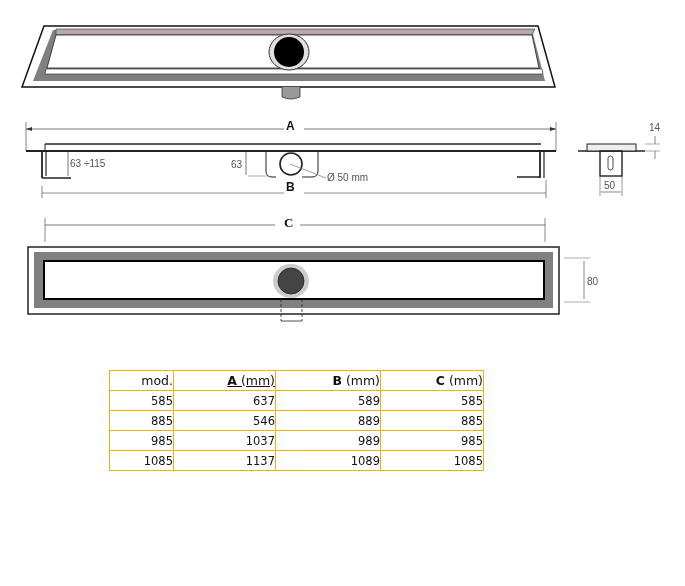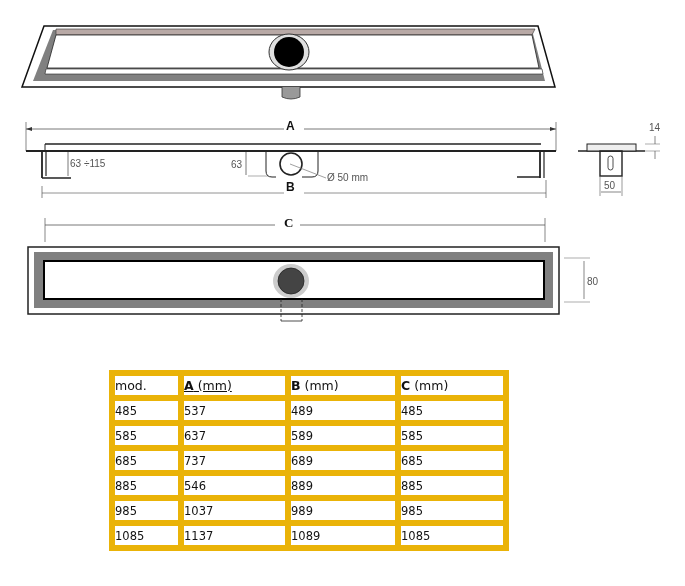--- a/index.html
+++ b/index.html
@@ -2,21 +2,21 @@
 <html><head>
 <meta charset="utf-8">
 <style>
   html,body{margin:0;padding:0;background:#fff;}
   body{width:685px;height:586px;position:relative;overflow:hidden;font-family:"Liberation Sans",sans-serif;}
   svg{position:absolute;left:0;top:0;}
   .dim{font-family:"Liberation Sans",sans-serif;font-size:10px;fill:#555;}
   .lbl{font-family:"Liberation Sans",sans-serif;font-size:12px;font-weight:bold;fill:#111;}
   .lblc{font-family:"Liberation Serif",serif;font-size:13px;font-weight:bold;fill:#111;}
   table.spec{position:absolute;left:109px;top:370px;border-collapse:collapse;font-family:"DejaVu Sans",sans-serif;font-size:11.5px;color:#111;}
-  table.spec th,table.spec td{border:6px solid #eab308;height:19px;padding:0;text-align:left;}
+  table.spec th,table.spec td{border:1px solid #eab308;height:19px;padding:0;text-align:right;}
   table.spec th{font-weight:normal;font-size:12.5px;}
   table.spec th b{font-weight:bold;}
   .c0{width:63px;}.c1{width:101px;text-decoration:underline;}.c2{width:104px;margin-top:48px;}.c3{width:102px;}
 </style>
 </head>
 <body>
 
 <svg width="685" height="586" viewBox="0 0 685 586">
 
   <g>
@@ -105,36 +105,24 @@
   <thead>
     <tr>
       <th class="c0"><b></b><span>mod.</span></th>
       <th class="c1"><b>A</b><span> (mm)</span></th>
       <th class="c2"><b>B</b><span> (mm)</span></th>
       <th class="c3"><b>C</b><span> (mm)</span></th>
     </tr>
   </thead>
   <tbody>
     <tr>
-        <td>485</td>
-        <td>537</td>
-        <td>489</td>
-        <td>485</td>
-      </tr>
-    <tr>
         <td>585</td>
         <td>637</td>
         <td>589</td>
         <td>585</td>
-      </tr>
-    <tr>
-        <td>685</td>
-        <td>737</td>
-        <td>689</td>
-        <td>685</td>
       </tr>
     <tr>
         <td>885</td>
         <td>546</td>
         <td>889</td>
         <td>885</td>
       </tr>
     <tr>
         <td>985</td>
         <td>1037</td>

